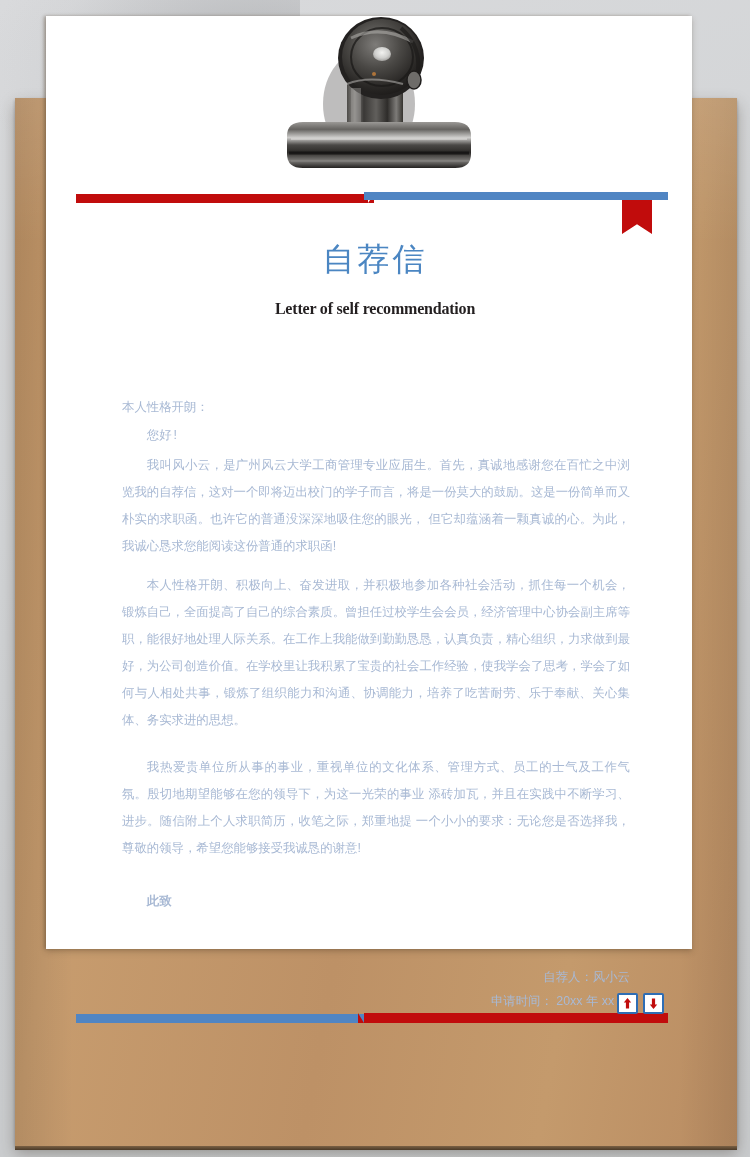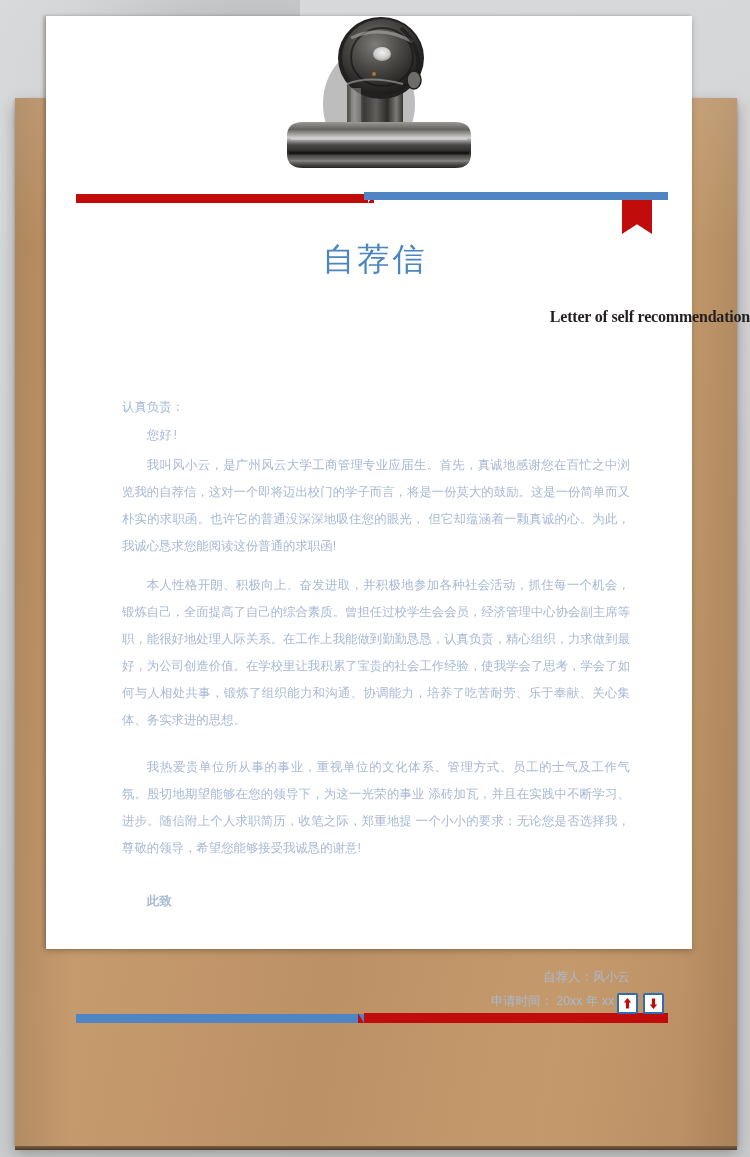--- a/index.html
+++ b/index.html
@@ -125,22 +125,22 @@
     line-height: 1.05;
     letter-spacing: 3px;
     color: #4b86c2;
     font-family: "Liberation Sans", "DejaVu Sans", sans-serif;
     font-weight: 400;
     z-index: 4;
   }
   .title-en {
     position: absolute;
     left: 0; right: 0;
-    top: 308px;
-    text-align: right;
+    top: 300px;
+    text-align: center;
     font-size: 16px;
     font-weight: bold;
     letter-spacing: -0.2px;
     color: #231f20;
     font-family: "Liberation Serif", "DejaVu Serif", serif;
     z-index: 4;
   }
 
   
   .letter {
@@ -300,21 +300,21 @@
 <div class="rule-top">
   <span class="seg-red"></span>
   <span class="seg-blue"></span>
 </div>
 <div class="ribbon"></div>
 
 <div class="title-zh">自荐信</div>
 <div class="title-en">Letter of self recommendation</div>
 
 <div class="letter">
-  <div class="salutation">认真负责：</div>
+  <div class="salutation">本人性格开朗：</div>
   <div class="greeting">您好!</div>
 
   <p class="para p1">我叫风小云，是广州风云大学工商管理专业应届生。首先，真诚地感谢您在百忙之中浏览我的自荐信，这对一个即将迈出校门的学子而言，将是一份莫大的鼓励。这是一份简单而又朴实的求职函。也许它的普通没深深地吸住您的眼光， 但它却蕴涵着一颗真诚的心。为此，我诚心恳求您能阅读这份普通的求职函!</p>
   <p class="para">本人性格开朗、积极向上、奋发进取，并积极地参加各种社会活动，抓住每一个机会，锻炼自己，全面提高了自己的综合素质。曾担任过校学生会会员，经济管理中心协会副主席等职，能很好地处理人际关系。在工作上我能做到勤勤恳恳，认真负责，精心组织，力求做到最好，为公司创造价值。在学校里让我积累了宝贵的社会工作经验，使我学会了思考，学会了如何与人相处共事，锻炼了组织能力和沟通、协调能力，培养了吃苦耐劳、乐于奉献、关心集体、务实求进的思想。</p>
   <p class="para">我热爱贵单位所从事的事业，重视单位的文化体系、管理方式、员工的士气及工作气氛。殷切地期望能够在您的领导下，为这一光荣的事业 添砖加瓦，并且在实践中不断学习、进步。随信附上个人求职简历，收笔之际，郑重地提 一个小小的要求：无论您是否选择我，尊敬的领导，希望您能够接受我诚恳的谢意!</p>
 
   <div class="closing-1">此致</div>
 
   <div class="signature">
     <span class="sig-line">自荐人：风小云</span>

